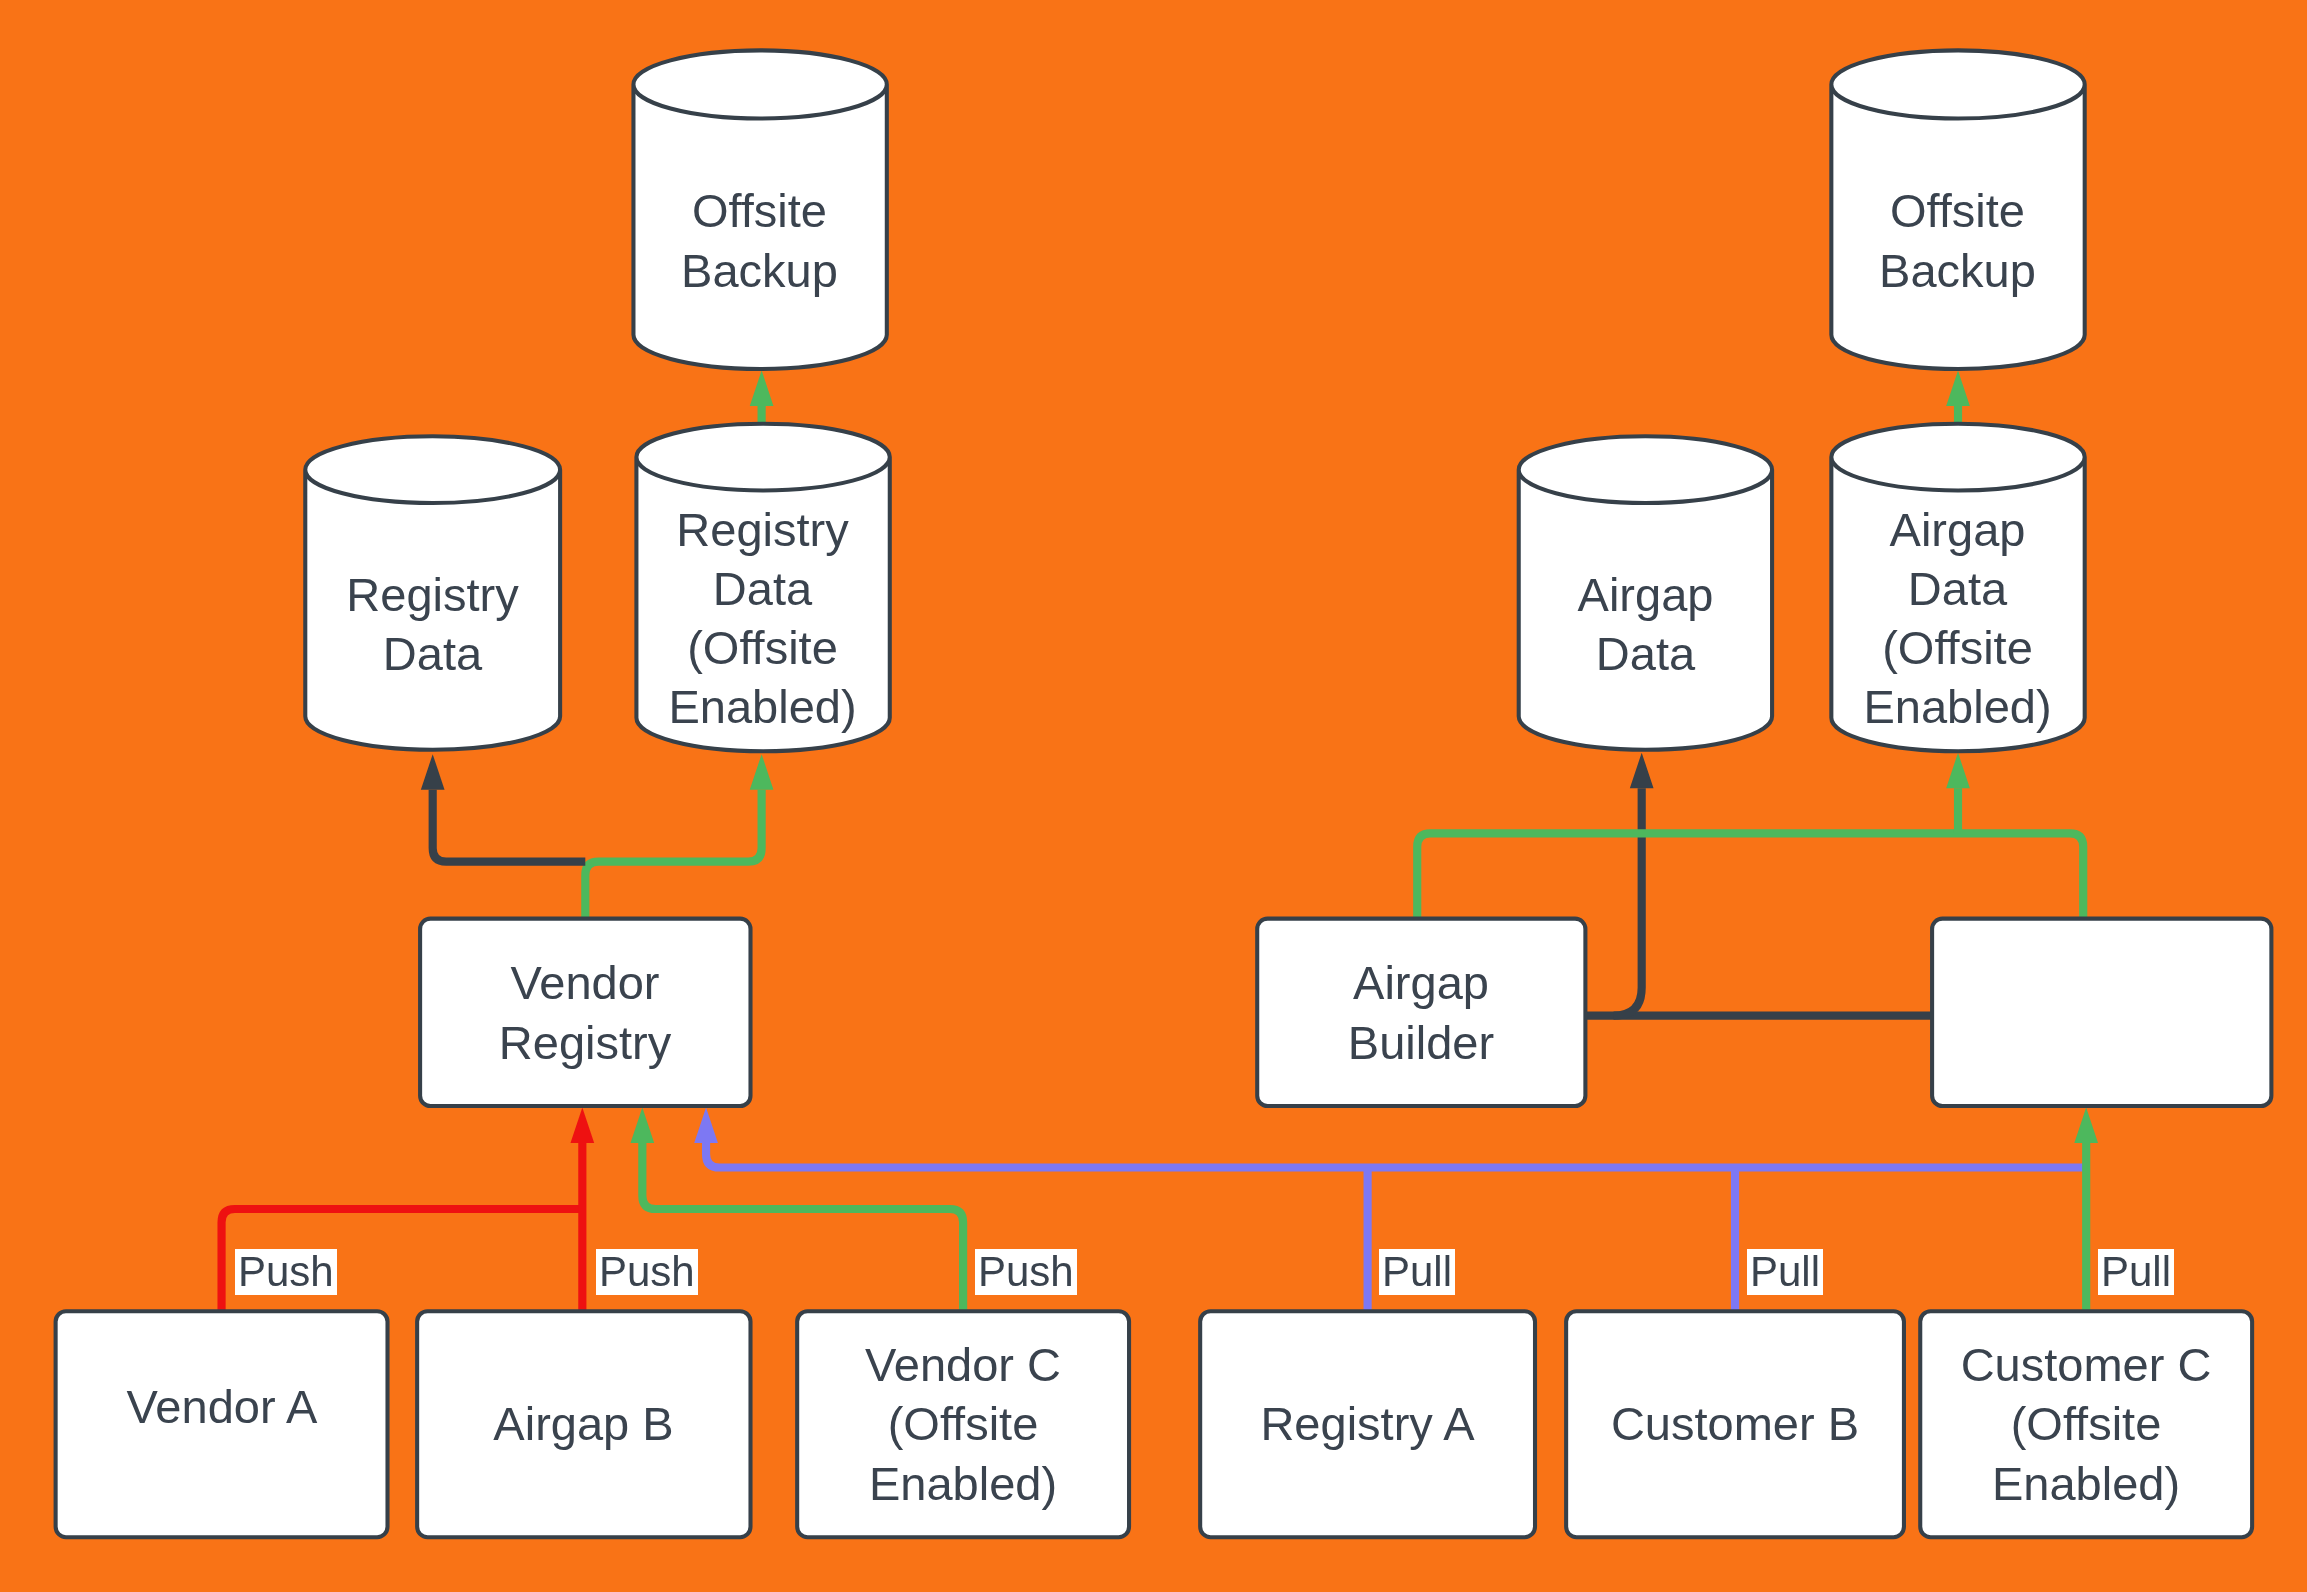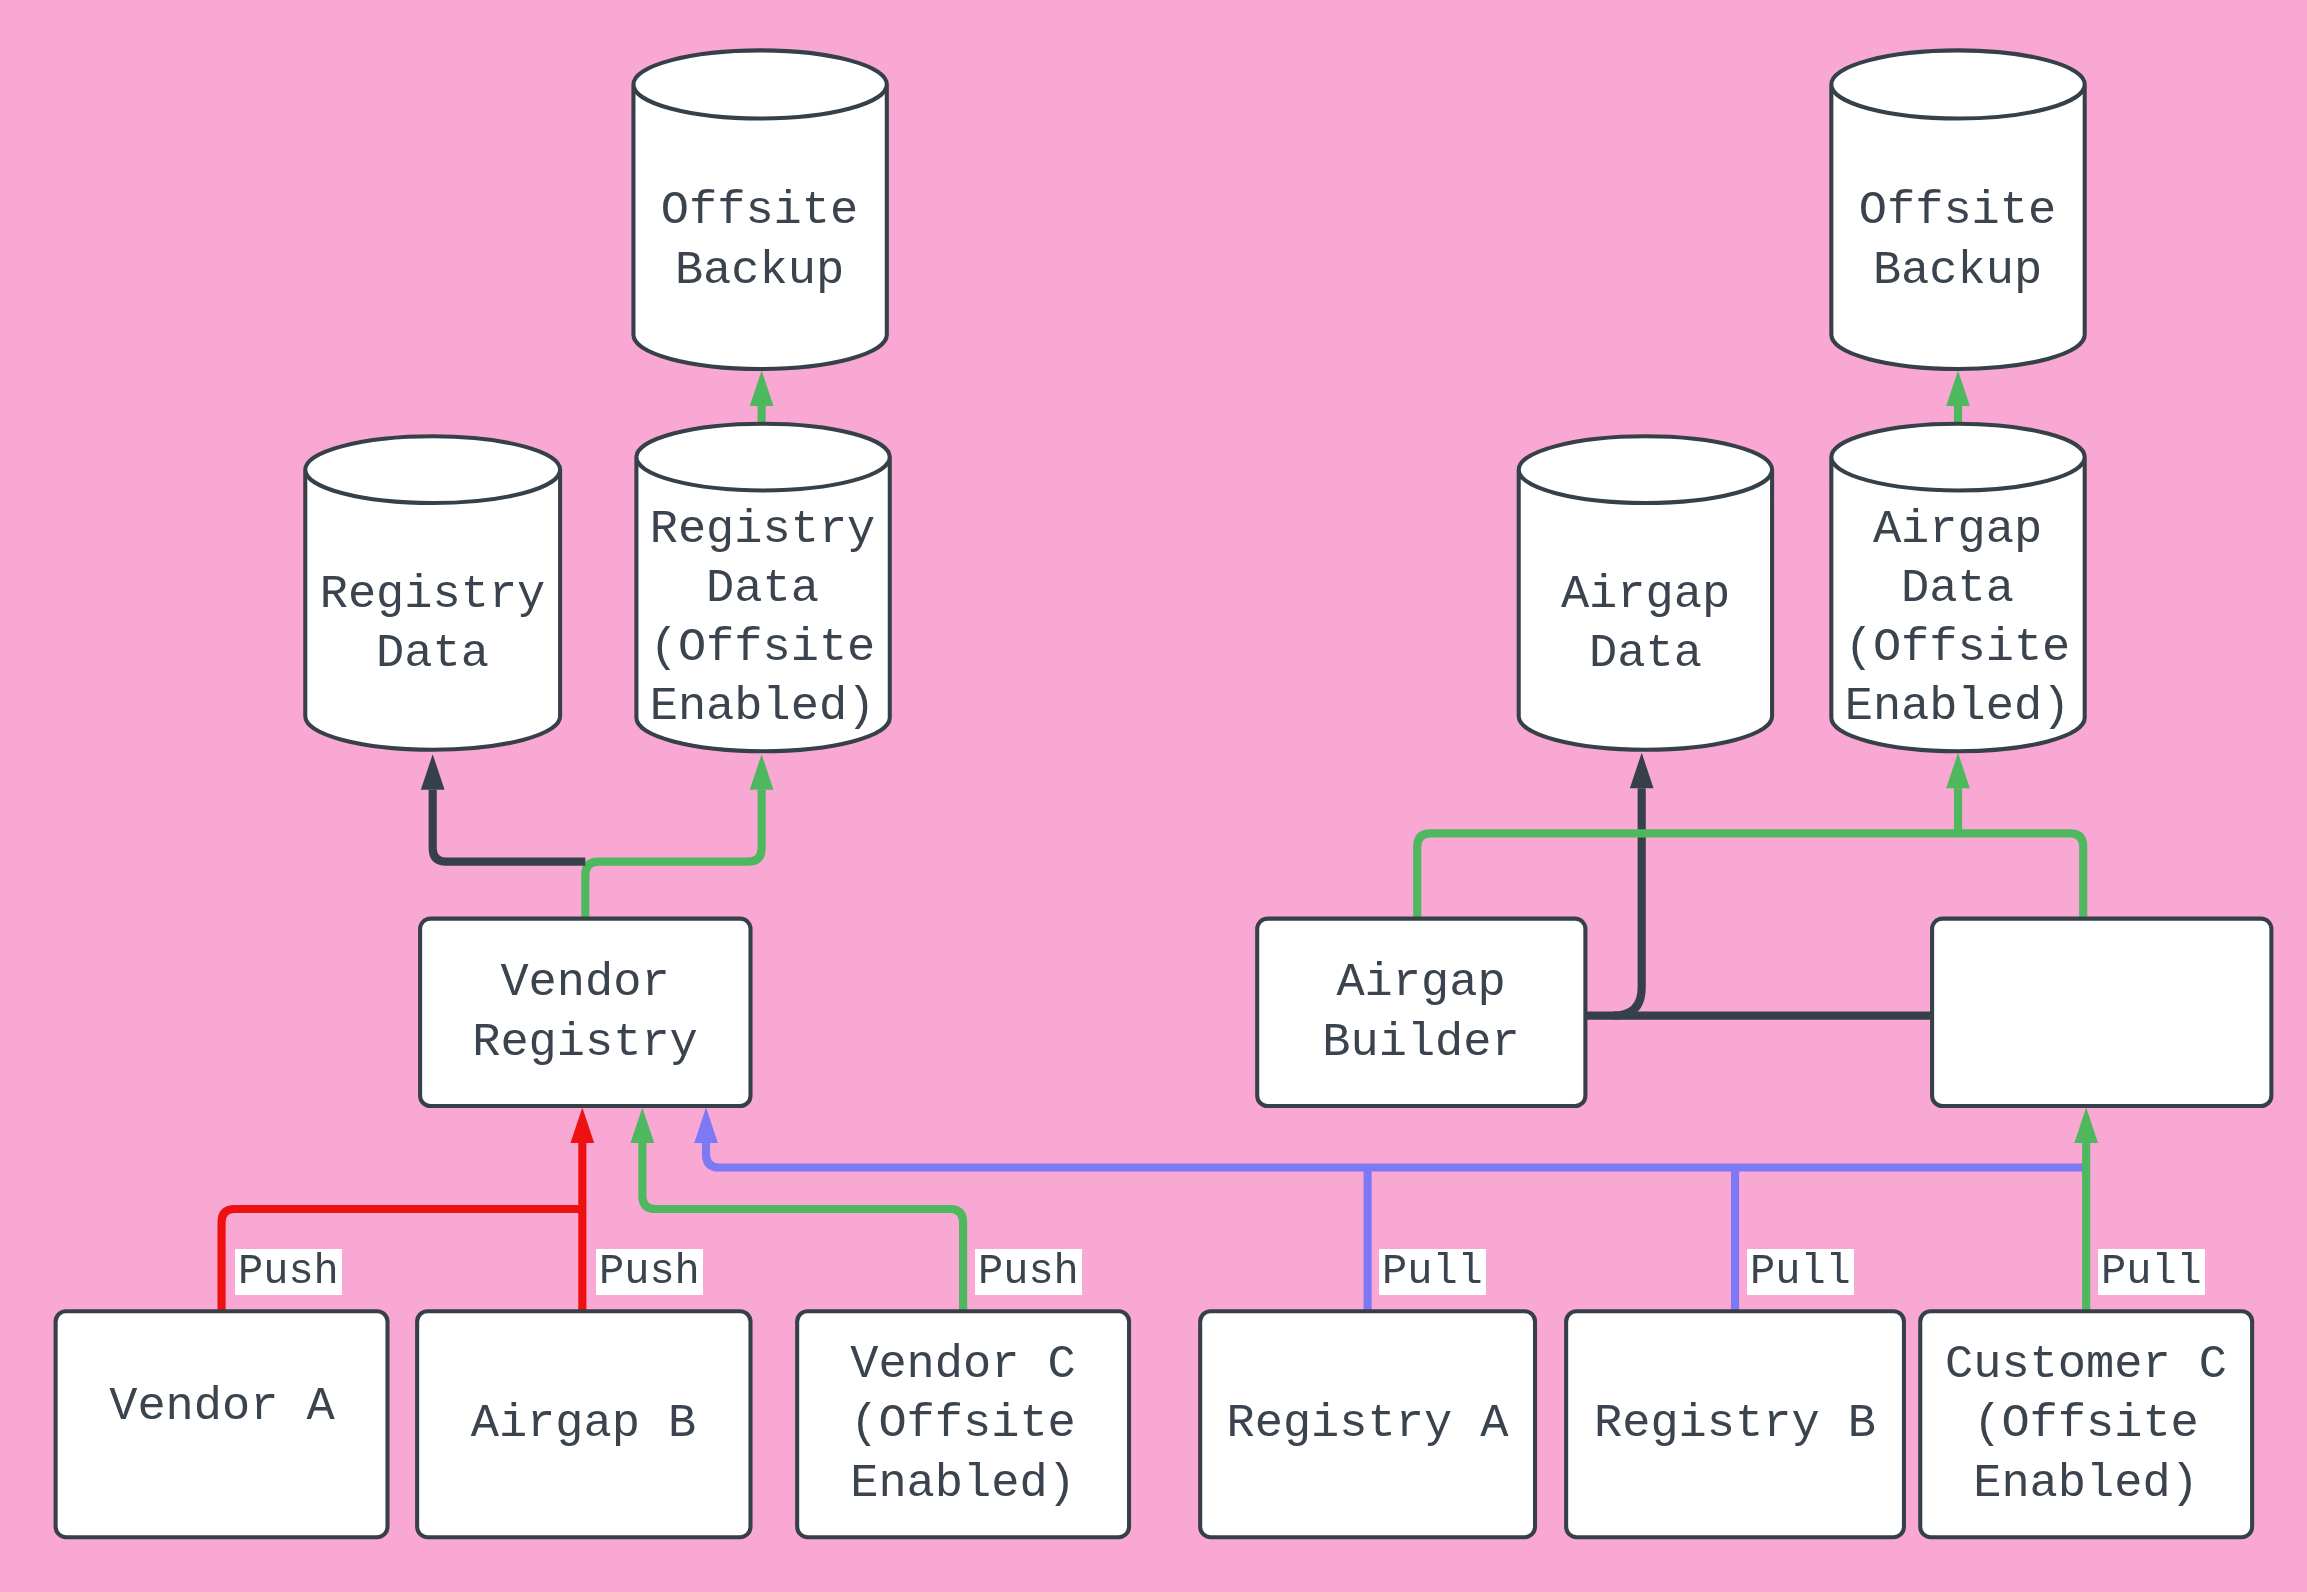--- a/index.html
+++ b/index.html
@@ -1,20 +1,20 @@
 <!DOCTYPE html>
 <html style="--stroke: #364049; --text: #3a434e; --red: #ee1111; --green: #4db85d; --blue: #7d78f3; --bg: #ffffff;font-size:12px"><head>
 <meta charset="utf-8">
 <style>
   html,body{margin:0;padding:0;background:#fff;}
   .stage{
     position:relative;
     width:2307px;height:1592px;
-    background:#f9a8d4;
-    font-family:Liberation Mono, monospace;
+    background:#f97316;
+    font-family:Liberation Sans, sans-serif;
     overflow:hidden;
   }
   .stage svg{position:absolute;left:0;top:0;}
   .shape{fill:#ffffff;stroke:var(--stroke);stroke-width:5.5px;}
   .edge{fill:none;stroke-width:11px;stroke-linecap:butt;}
   .e-dark{stroke:var(--stroke);}
   .e-red{stroke:var(--red);}
   .e-green{stroke:var(--green);}
   .e-blue{stroke:var(--blue);}
   .a-dark{fill:var(--stroke);stroke:none;}
@@ -126,21 +126,21 @@
 Registry</div>
   <div class="label" style="left:1257px;top:919px;width:328px;height:187px">Airgap
 Builder</div>
 
   <div class="label" style="left:56px;top:1294px;width:332px;height:226px">Vendor A</div>
   <div class="label" style="left:417px;top:1311px;width:333px;height:226px">Airgap B</div>
   <div class="label" style="left:797px;top:1311px;width:332px;height:226px">Vendor C
 (Offsite
 Enabled)</div>
   <div class="label" style="left:1200px;top:1311px;width:335px;height:226px">Registry A</div>
-  <div class="label" style="left:1566px;top:1311px;width:338px;height:226px">Registry B</div>
+  <div class="label" style="left:1566px;top:1311px;width:338px;height:226px">Customer B</div>
   <div class="label" style="left:1920px;top:1311px;width:332px;height:226px">Customer C
 (Offsite
 Enabled)</div>
 
   <div class="edge-label" style="left:235px;top:1249px">Push</div>
   <div class="edge-label" style="left:596px;top:1249px">Push</div>
   <div class="edge-label" style="left:975px;top:1249px">Push</div>
   <div class="edge-label" style="left:1379px;top:1249px">Pull</div>
   <div class="edge-label" style="left:1747px;top:1249px">Pull</div>
   <div class="edge-label" style="left:2098px;top:1249px">Pull</div>

